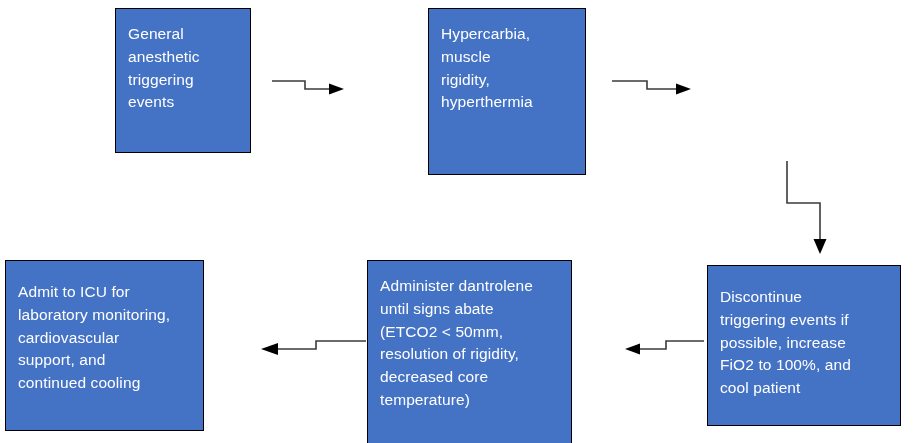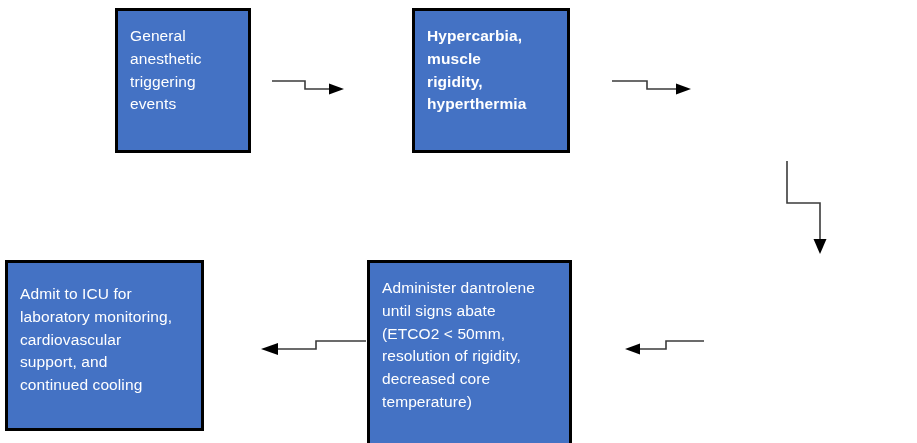--- a/index.html
+++ b/index.html
@@ -14,34 +14,34 @@
     position: relative;
     width: 917px;
     height: 443px;
     background: #ffffff;
     overflow: hidden;
   }
   .node {
     position: absolute;
     box-sizing: border-box;
     background: #4472C4;
-    border: 3px solid #000000;
+    border: 1px solid #000000;
     color: #ffffff;
     font-size: 15.5px;
     line-height: 1.47;
     padding: 14px 12px 10px 12px;
     letter-spacing: 0.1px;
     white-space: pre-line;
     font-family: "Liberation Sans", sans-serif;
   }
   .node.pad-top-lg { padding-top: 20px; }
 
   
   #node-trigger-events  { left: 115px; top: 8px;   width: 136px; height: 145px; }
-  #node-symptoms        { left: 412px; top: 8px;   width: 158px; height: 145px; font-weight: bold; }
+  #node-symptoms        { left: 428px; top: 8px;   width: 158px; height: 167px; }
   #node-call-help       { left: 720px; top: 8px;   width: 171px; height: 145px; }
   #node-discontinue     { left: 707px; top: 265px; width: 194px; height: 161px; }
   #node-dantrolene      { left: 367px; top: 260px; width: 205px; height: 188px; }
   #node-admit-icu       { left: 5px;   top: 260px; width: 199px; height: 171px; }
 
   .connector {
     position: absolute;
     overflow: visible;
   }
   .connector svg { display: block; overflow: visible; }
@@ -55,20 +55,25 @@
 anesthetic
 triggering
 events</div>
 
   <div class="node" id="node-symptoms">Hypercarbia,
 muscle
 rigidity,
 hyperthermia</div>
 
 
+  <div class="node pad-top-lg" id="node-discontinue">Discontinue
+triggering events if
+possible, increase
+FiO2 to 100%, and
+cool patient</div>
 
   <div class="node" id="node-dantrolene">Administer dantrolene
 until signs abate
 (ETCO2 &lt; 50mm,
 resolution of rigidity,
 decreased core
 temperature)</div>
 
   <div class="node pad-top-lg" id="node-admit-icu">Admit to ICU for
 laboratory monitoring,

